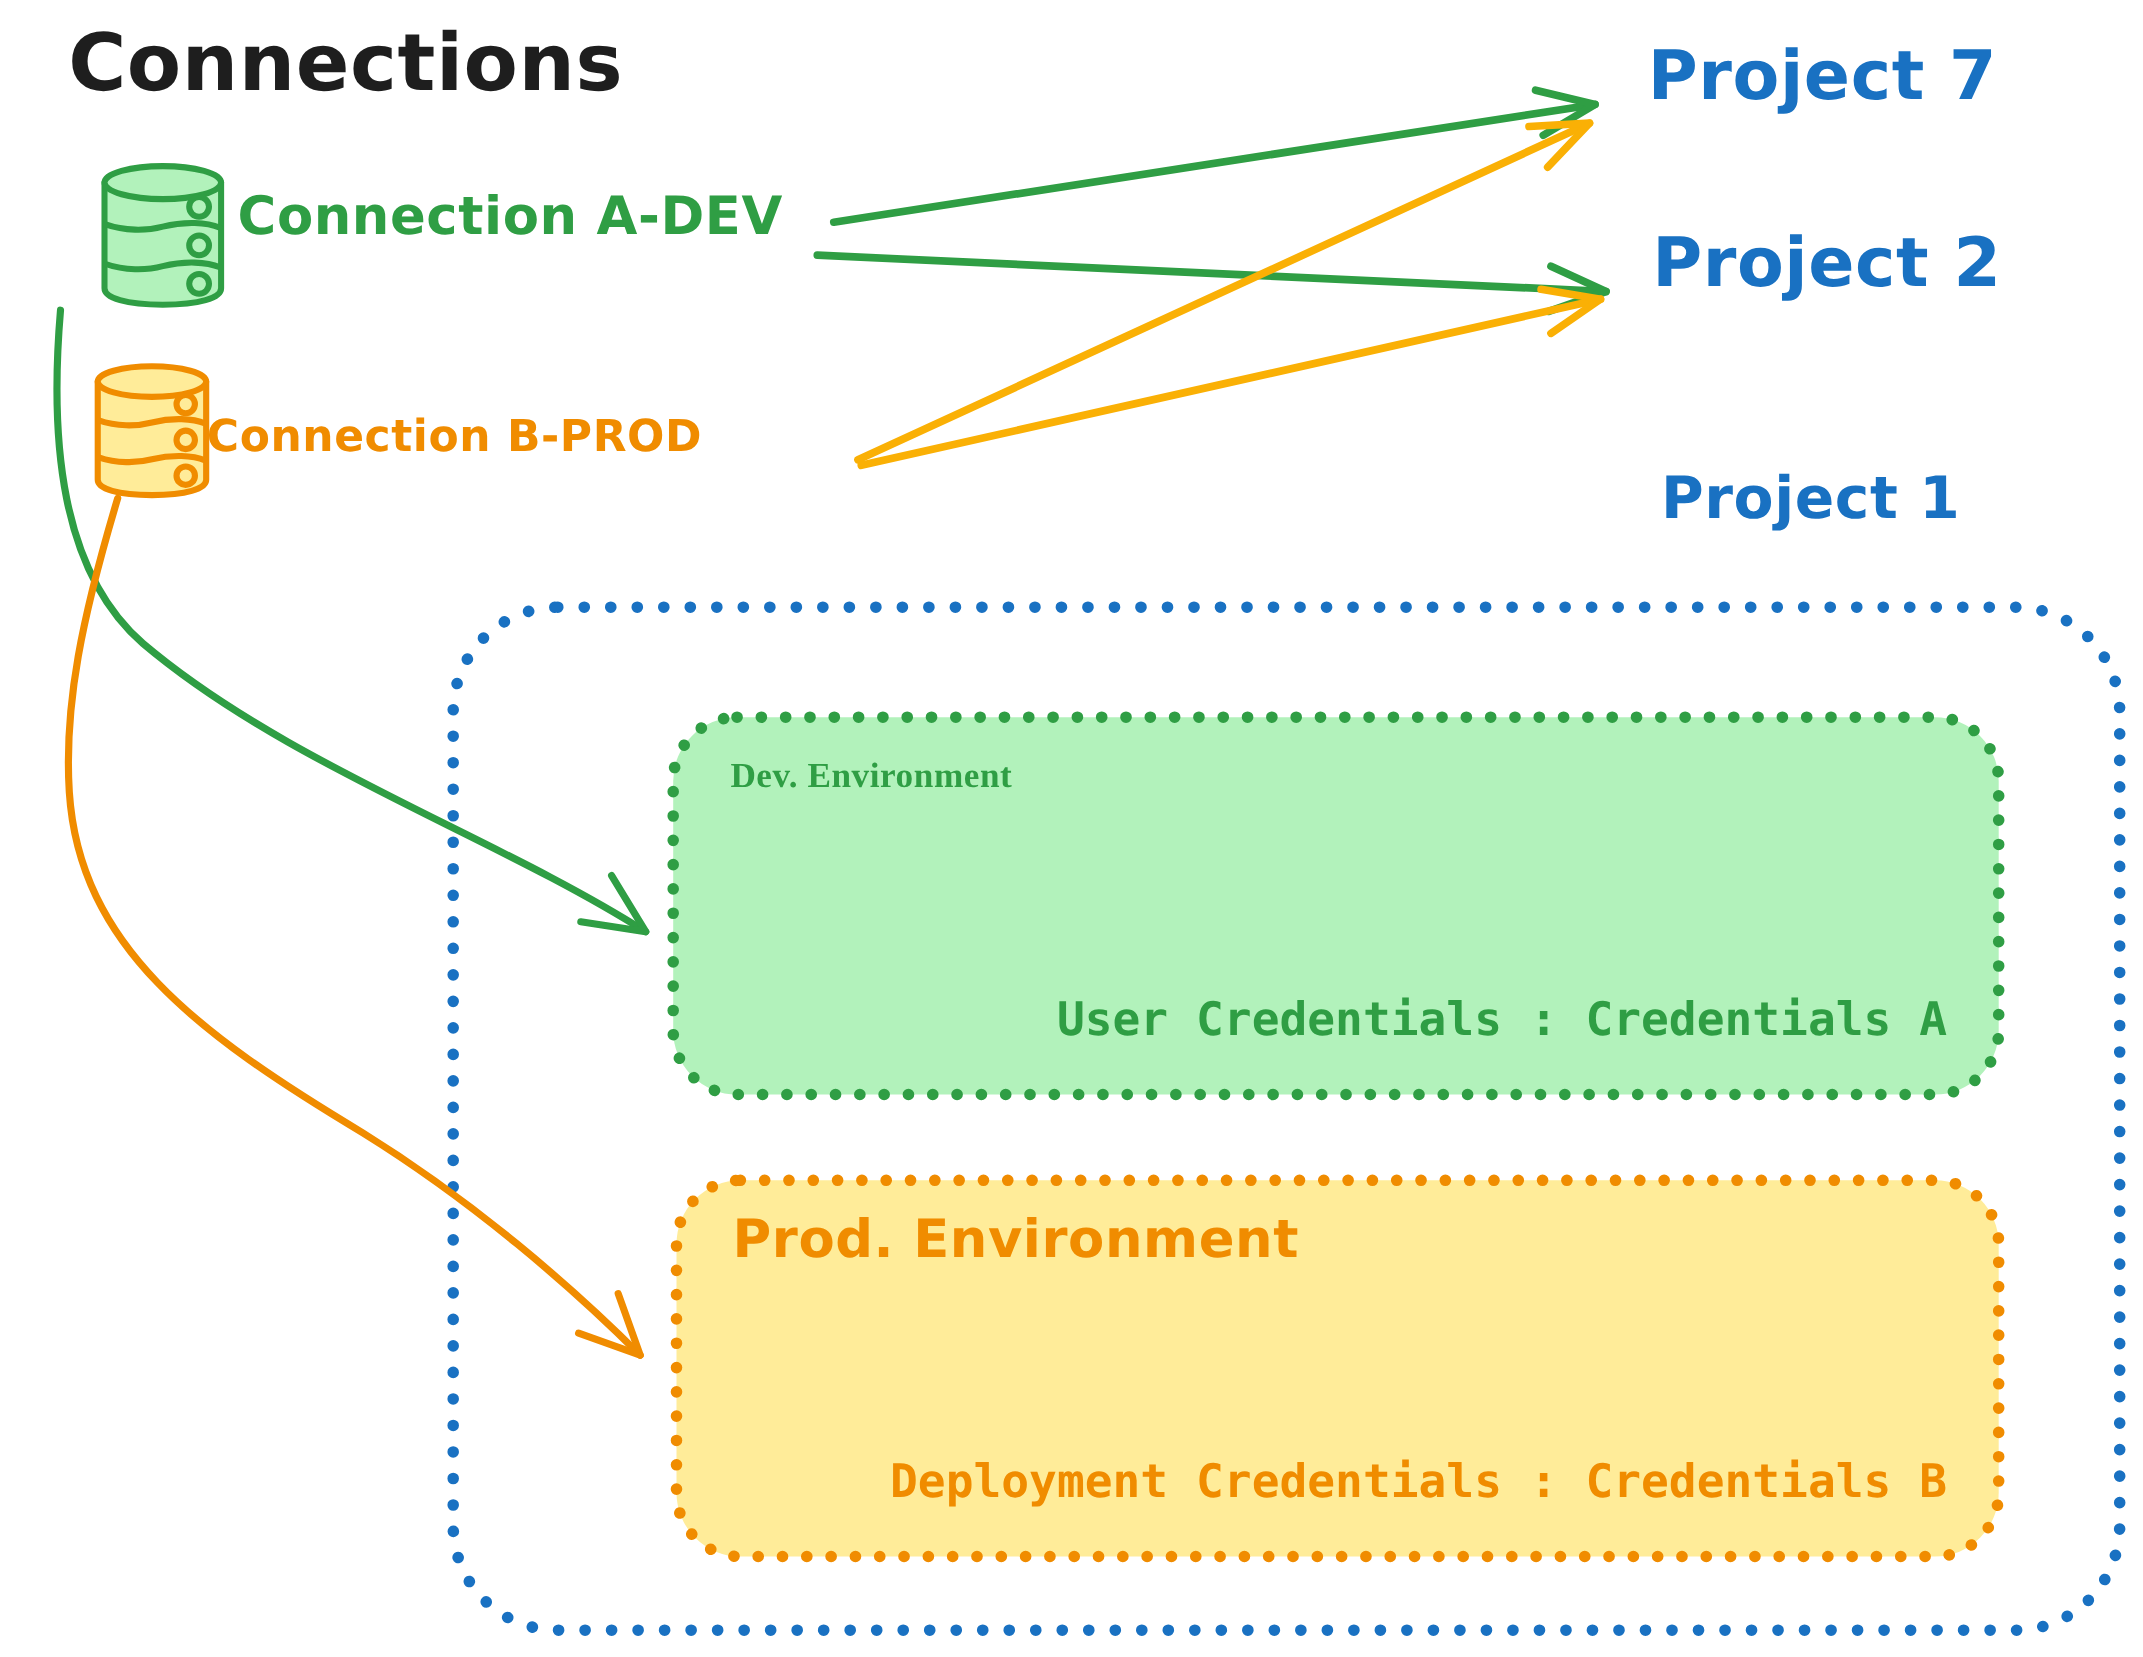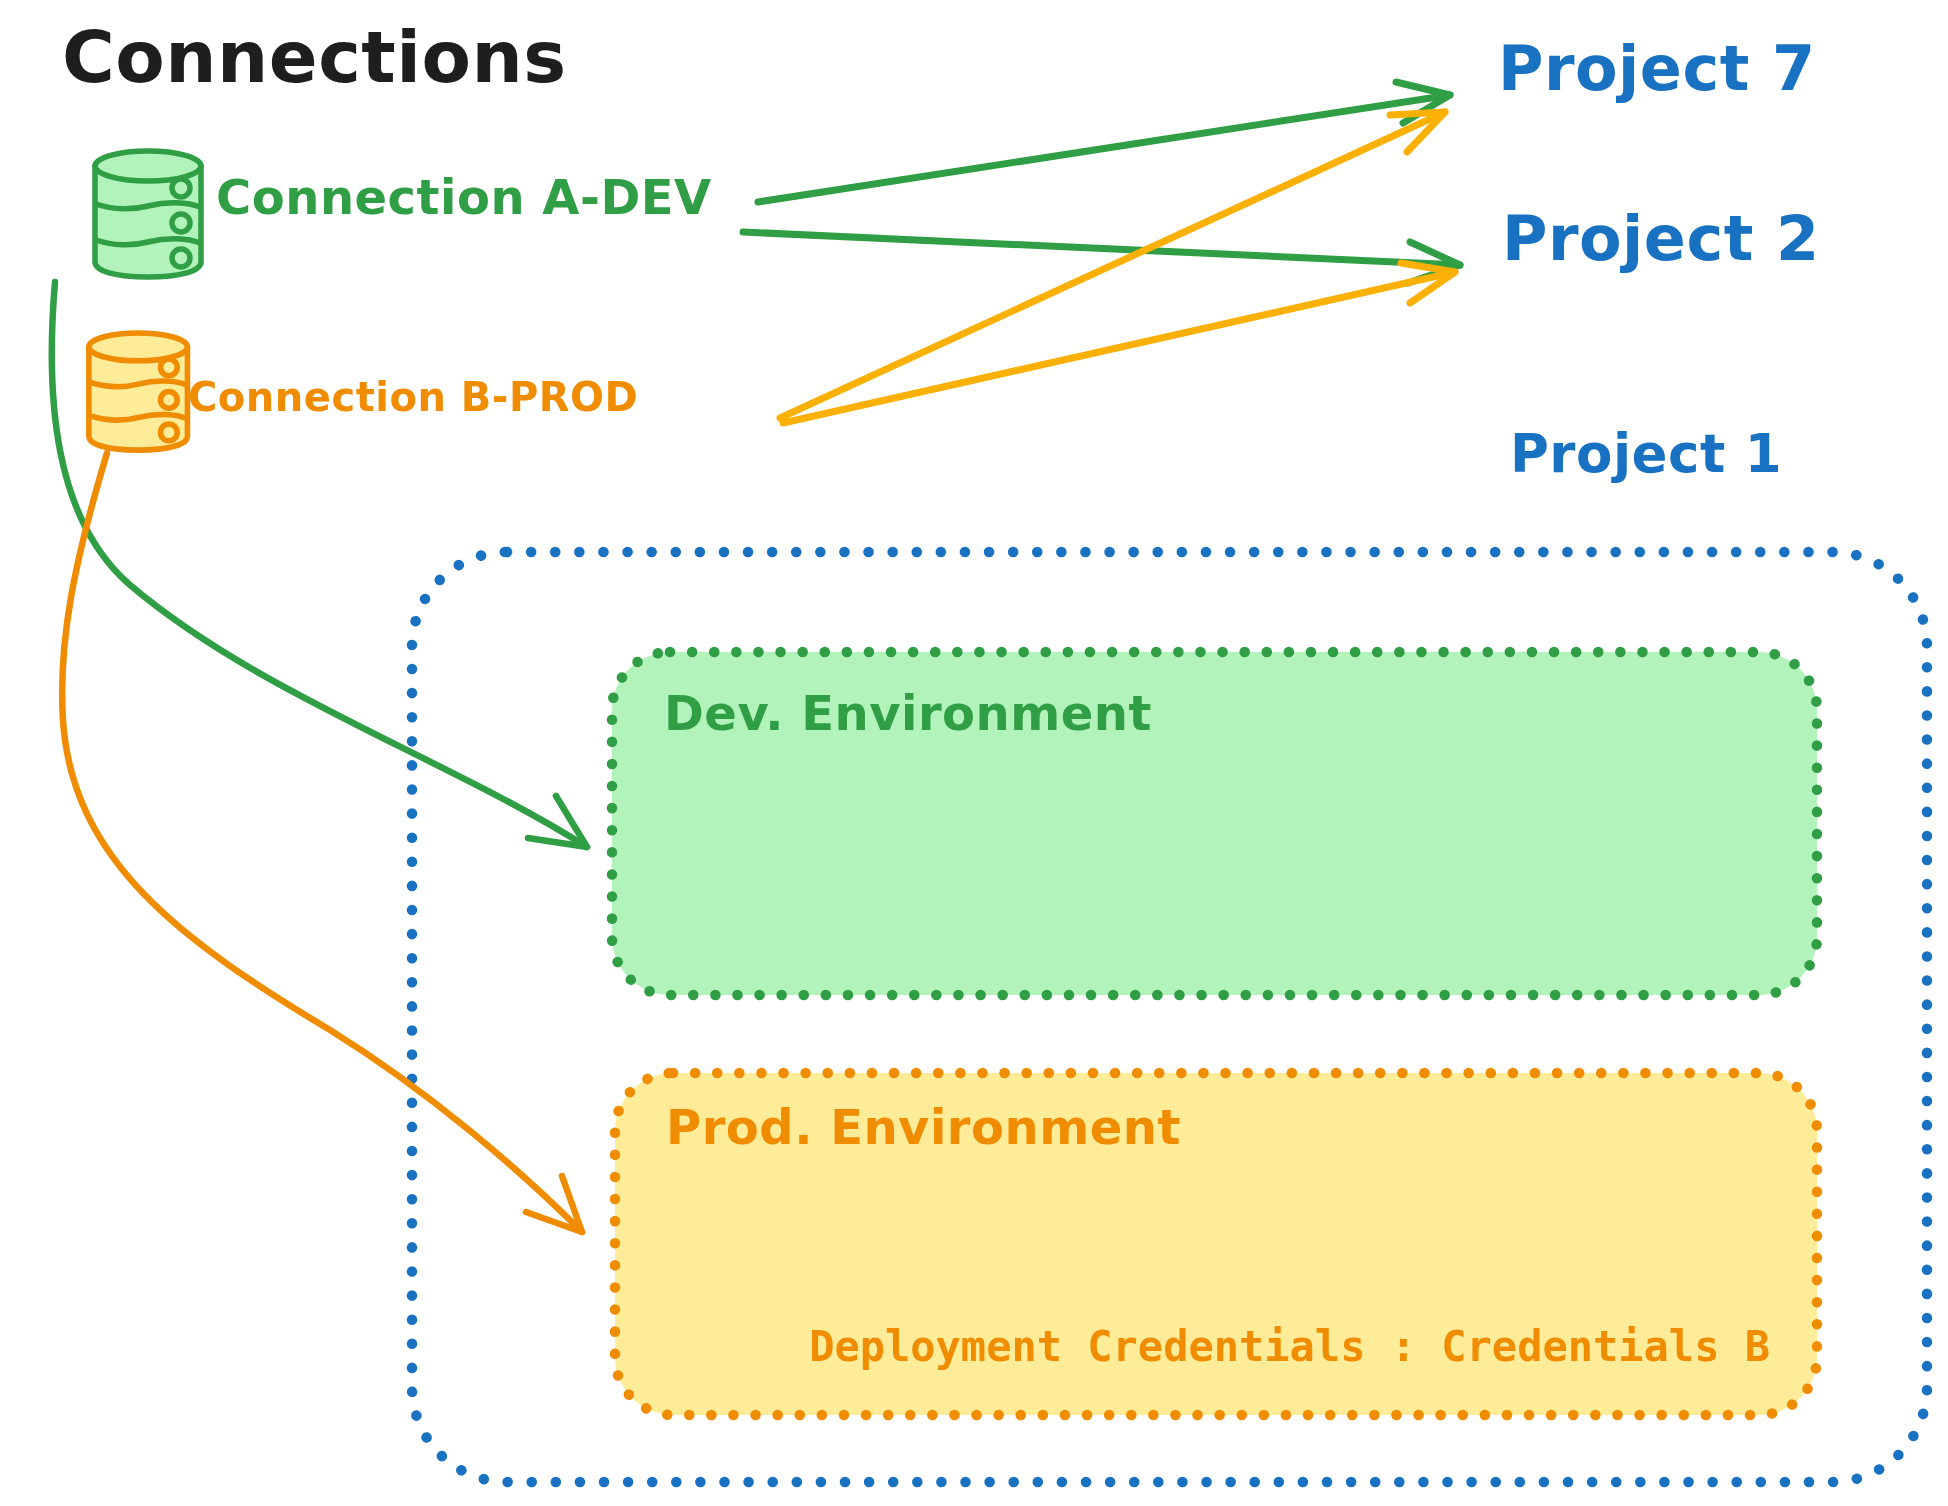--- a/index.html
+++ b/index.html
@@ -26,21 +26,21 @@
     font-weight: 700;
     line-height: 1.15;
     letter-spacing: 0.5px;
   }
   .title      { left: 62px;   top: 16px;   font-size: 72px; color: var(--ink); }
   .conn-a     { left: 216px;  top: 170px;  font-size: 48px; color: var(--green); }
   .conn-b     { left: 188px;  top: 374px;  font-size: 40px; color: var(--orange); }
   .project-3  { left: 1498px; top: 33px;   font-size: 62px; color: var(--blue); }
   .project-2  { left: 1502px; top: 203px;  font-size: 62px; color: var(--blue); text-align: center; }
   .project-1  { left: 1510px; top: 412px;  font-size: 53px; color: var(--blue); margin-top: 12px; }
-  .env-title-dev  { left: 664px; top: 686px;  font-size: 48px; color: var(--green); }
+  .env-title-dev  { left: 664px; top: 686px;  font-size: 32px; color: var(--green); font-family: Liberation Serif, serif; }
   .env-title-prod { left: 666px; top: 1100px; font-size: 48px; color: var(--orange); text-align: right; }
   .cred {
     position: absolute;
     right: 178px;
     white-space: nowrap;
     font-family: "DejaVu Sans Mono", "Liberation Mono", monospace;
     font-weight: 700;
     font-size: 42px;
     letter-spacing: 0;
   }
@@ -114,17 +114,18 @@
   <div class="label title">Connections</div>
 
   <div class="label conn-a">Connection A-DEV</div>
   <div class="label conn-b">Connection B-PROD</div>
 
   <div class="label project-3">Project 7</div>
   <div class="label project-2">Project 2</div>
   <div class="label project-1">Project 1</div>
 
   <div class="label env-title-dev">Dev. Environment</div>
+  <div class="cred cred-dev">User Credentials : Credentials A</div>
 
   <div class="label env-title-prod">Prod. Environment</div>
   <div class="cred cred-prod">Deployment Credentials : Credentials B</div>
 
 </div>
 
 </body></html>

